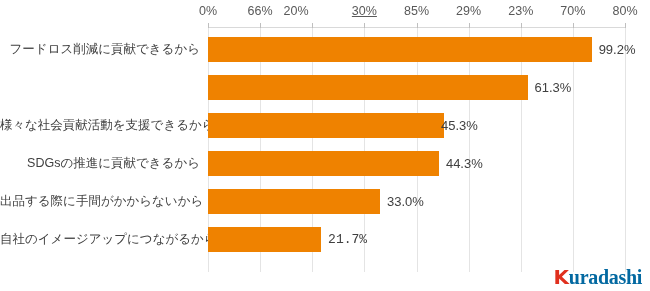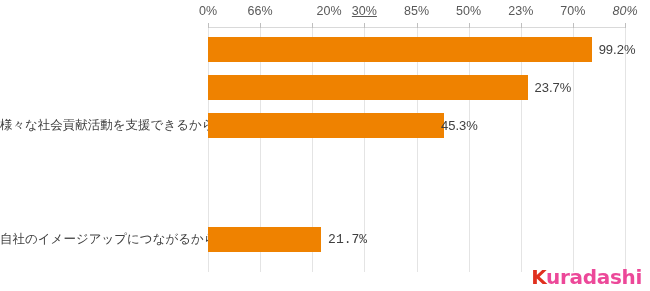--- a/index.html
+++ b/index.html
@@ -115,37 +115,37 @@
     position: absolute;
     right: 8px;
     bottom: 4px;
     font-size: 20px;
     font-weight: bold;
     letter-spacing: -0.3px;
     line-height: 1;
     font-family: "DejaVu Sans", sans-serif;
   }
   .logo-k { color: #e0301e; }
-  .logo-rest { color: #ec4899; }
+  .logo-rest { color: #0369a1; font-family: Liberation Serif, serif; }
 </style>
 </head>
 <body>
 
 <div id="chart-root">
 
   <div class="axis-top">
       <div class="axis-tick-label" style="left: 208px;">0%</div>
       <div class="axis-tick-label" style="left: 260.125px;">66%</div>
-      <div class="axis-tick-label" style="left: 329px;">20%</div>
+      <div class="axis-tick-label" style="left: 296px;">20%</div>
       <div class="axis-tick-label" style="left: 364.375px; text-decoration: underline;">30%</div>
       <div class="axis-tick-label" style="left: 416.5px;">85%</div>
-      <div class="axis-tick-label" style="left: 468.625px;">50%</div>
+      <div class="axis-tick-label" style="left: 468.625px;">29%</div>
       <div class="axis-tick-label" style="left: 520.75px;">23%</div>
       <div class="axis-tick-label" style="left: 572.875px;">70%</div>
-      <div class="axis-tick-label" style="left: 625px; font-style: italic;">80%</div>
+      <div class="axis-tick-label" style="left: 625px;">80%</div>
     </div>
 
   <div class="plot">
     <div class="axis-line"></div>
     <div id="gridlines">
         <div class="gridline" style="left: 0px;"></div>
         <div class="gridline" style="left: 52.125px;"></div>
         <div class="gridline" style="left: 104.25px;"></div>
         <div class="gridline" style="left: 156.375px;"></div>
         <div class="gridline" style="left: 208.5px;"></div>
@@ -162,32 +162,43 @@
         <div class="tick-mark" style="left: 208.5px;"></div>
         <div class="tick-mark" style="left: 260.625px;"></div>
         <div class="tick-mark" style="left: 312.75px;"></div>
         <div class="tick-mark" style="left: 364.875px;"></div>
         <div class="tick-mark" style="left: 417px;"></div>
       </div>
   </div>
 
   <div class="rows" id="rows">
       <div class="row" style="top: 3px;">
+        <div class="cat-label">フードロス削減に貢献できるから</div>
         <div class="bar" style="width: 383.64px; background: rgb(239, 130, 0);"></div>
         <div class="value-label" style="left: 598.64px;">99.2%</div>
       </div>
       <div class="row" style="top: 41px;">
         <div class="bar" style="width: 319.526px; background: rgb(239, 130, 0);"></div>
-        <div class="value-label" style="left: 534.526px;">23.7%</div>
+        <div class="value-label" style="left: 534.526px;">61.3%</div>
       </div>
       <div class="row" style="top: 79px;">
         <div class="cat-label">様々な社会貢献活動を支援できるから</div>
         <div class="bar" style="width: 236.126px; background: rgb(239, 130, 0);"></div>
         <div class="value-label" style="left: 441px;">45.3%</div>
       </div>
+      <div class="row" style="top: 117px;">
+        <div class="cat-label">SDGsの推進に貢献できるから</div>
+        <div class="bar" style="width: 230.914px; background: rgb(239, 130, 0);"></div>
+        <div class="value-label" style="left: 445.914px;">44.3%</div>
+      </div>
+      <div class="row" style="top: 155px;">
+        <div class="cat-label">出品する際に手間がかからないから</div>
+        <div class="bar" style="width: 172.012px; background: rgb(239, 130, 0);"></div>
+        <div class="value-label" style="left: 387.012px;">33.0%</div>
+      </div>
       <div class="row" style="top: 193px;">
         <div class="cat-label">自社のイメージアップにつながるから</div>
         <div class="bar" style="width: 113.111px; background: rgb(239, 130, 0);"></div>
         <div class="value-label" style="left: 328.111px; font-family: Liberation Mono, monospace;">21.7%</div>
       </div>
     </div>
 
   <div class="logo">
     <span class="logo-k">K</span><span class="logo-rest">uradashi</span>
   </div>

